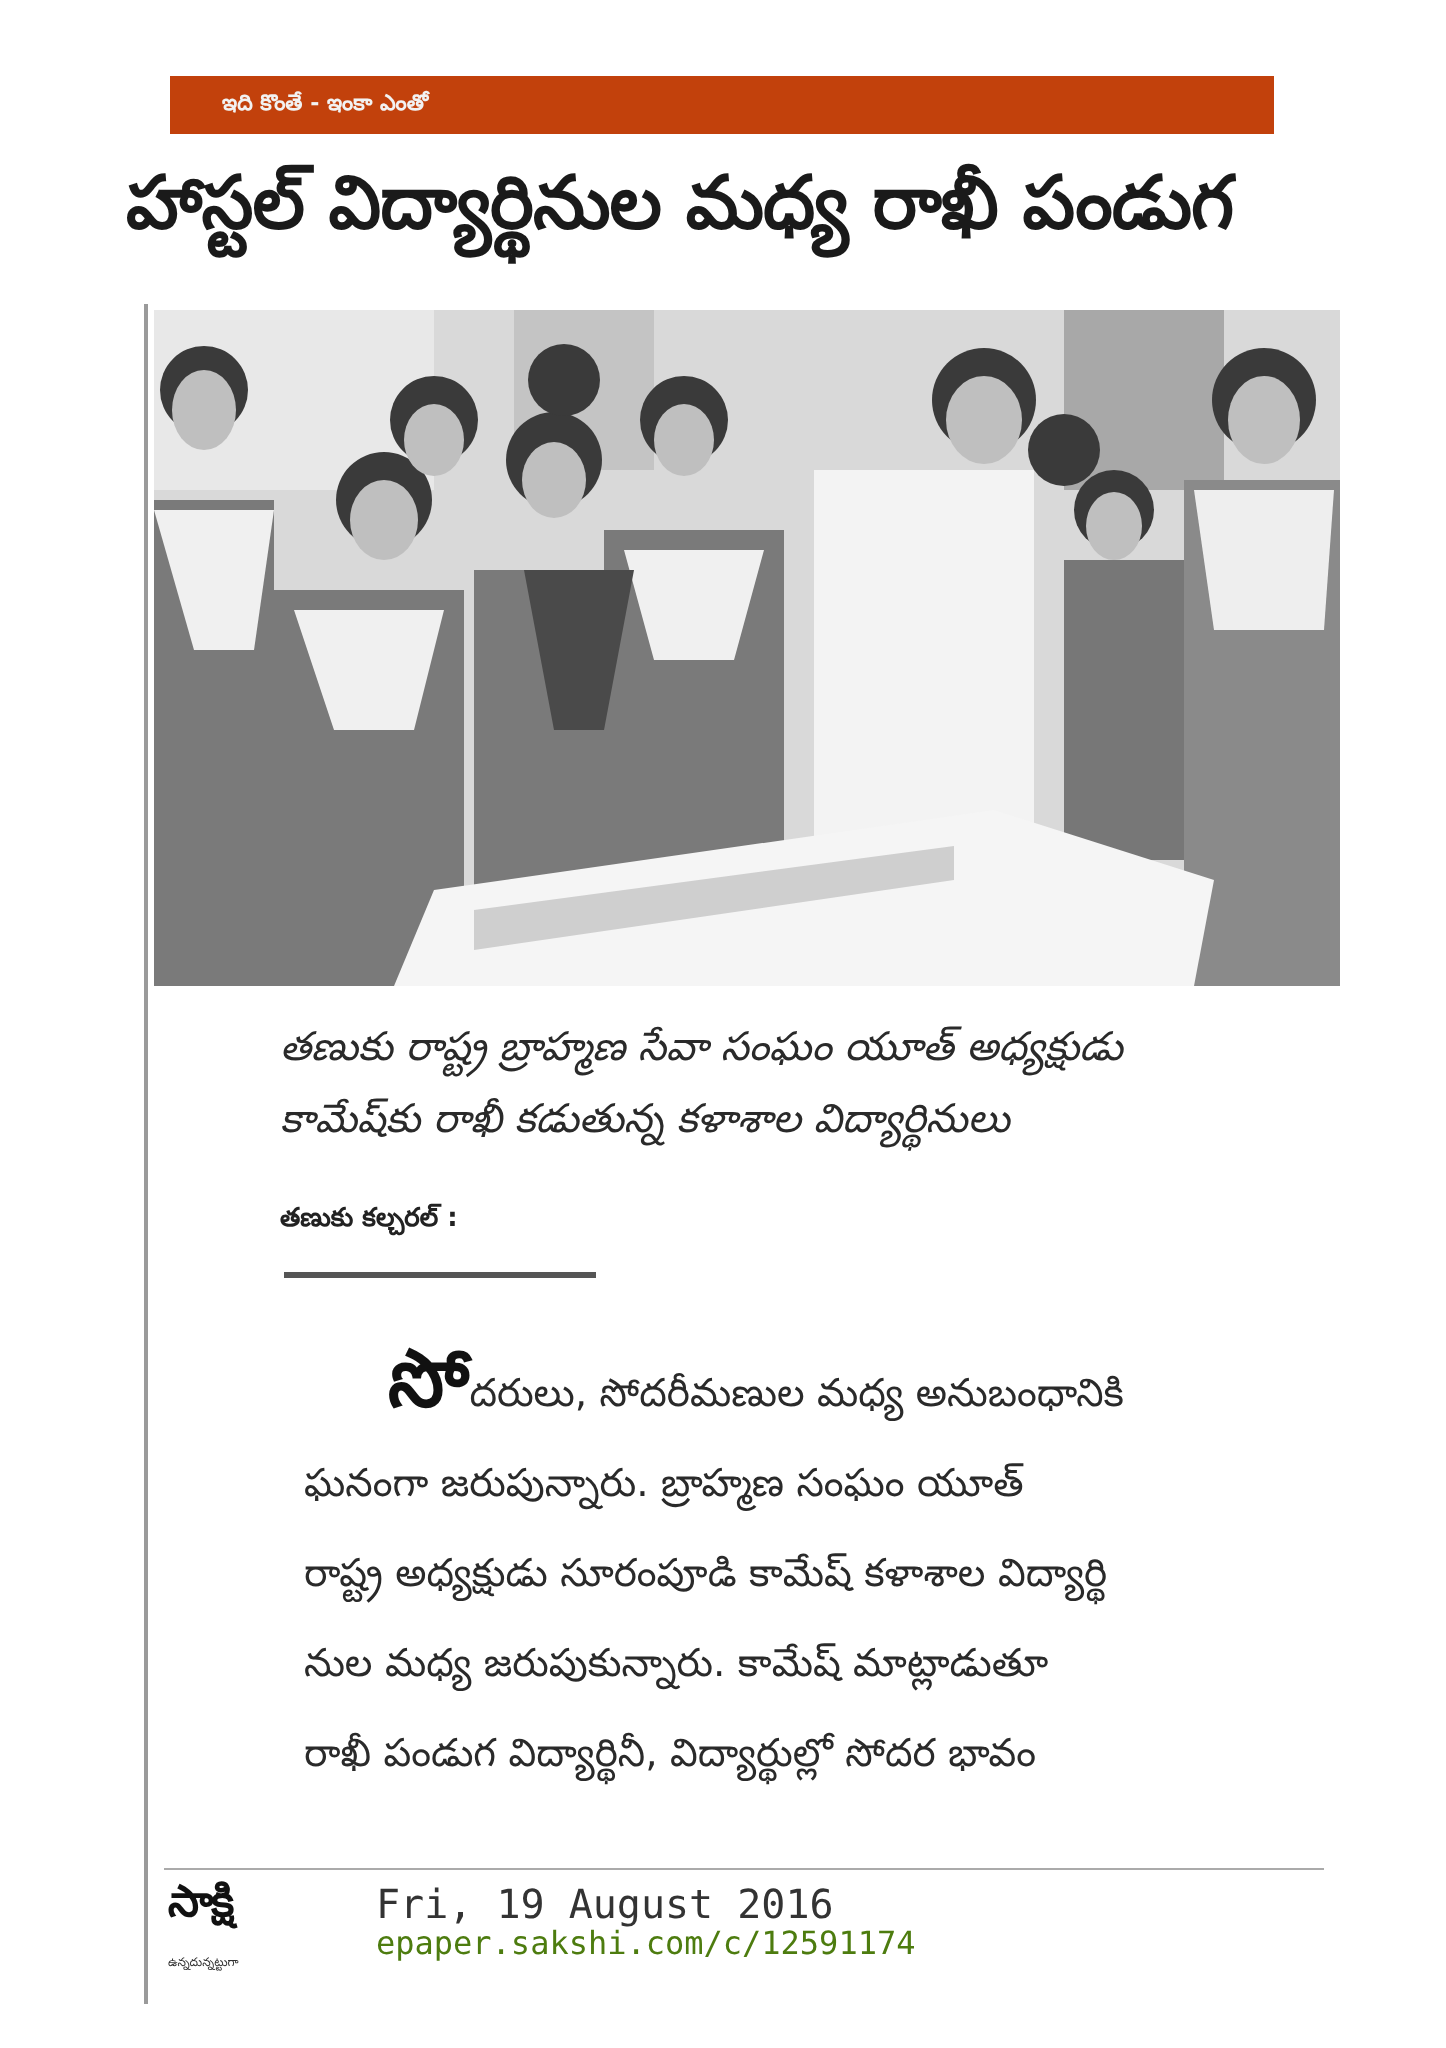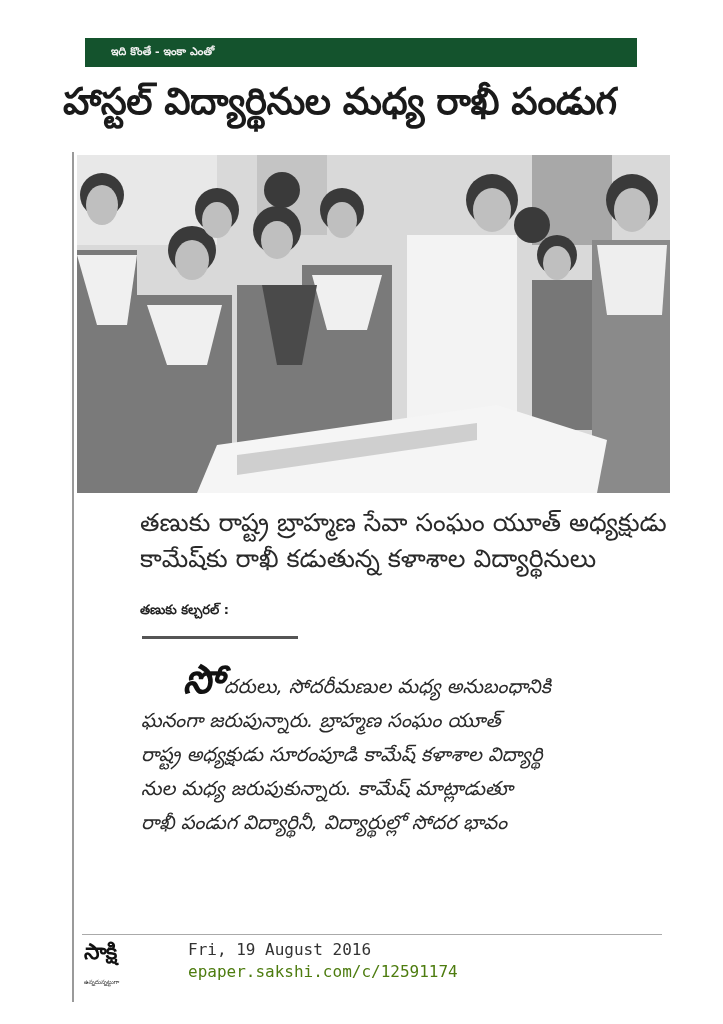--- a/index.html
+++ b/index.html
@@ -1,34 +1,34 @@
 <!DOCTYPE html>
 <html><head>
 <meta charset="utf-8">
 <style>
   html,body{margin:0;padding:0;background:#ffffff;}
   body{width:723px;height:1024px;position:relative;overflow:hidden;font-family:"DejaVu Sans",sans-serif;color:#1e1e1e;}
-  .banner{position:absolute;left:85px;top:38px;width:552px;height:29px;background:#14532d;}
+  .banner{position:absolute;left:85px;top:38px;width:552px;height:29px;background:#c2410c;}
   .banner span{position:absolute;left:26px;top:7px;font-size:11px;font-weight:bold;color:#f2f2f2;white-space:nowrap;}
   .headline{position:absolute;left:63px;top:72px;width:630px;font-size:37px;font-weight:bold;letter-spacing:-0.5px;color:#1a1a1a;white-space:nowrap;line-height:60px;}
   .vrule{position:absolute;left:72px;top:152px;width:2px;height:850px;background:#9a9a9a;}
   .photo{position:absolute;left:77px;top:155px;width:593px;height:338px;background:linear-gradient(180deg,#e6e6e6 0%,#cfcfcf 100%);overflow:hidden;}
   .photo svg{display:block;}
-  .caption{position:absolute;left:140px;top:505px;width:530px;font-size:25px;line-height:36px;color:#2a2a2a;}
+  .caption{position:absolute;left:140px;top:505px;width:530px;font-size:20px;line-height:36px;color:#2a2a2a;font-style:italic;}
   .dateline{position:absolute;left:140px;top:602px;font-size:13px;font-weight:bold;color:#222;}
   .dateline-rule{position:absolute;left:142px;top:636px;width:156px;height:3px;background:#555;}
   .body{position:absolute;left:140px;top:662px;width:520px;font-size:19.5px;line-height:33px;color:#2a2a2a;text-align:justify;}
   .dropcap{font-size:40px;font-weight:bold;color:#111;line-height:32px;}
-  .body p{margin:1px;font-style:italic;}
+  .body p{margin:12px;}
   .indent{display:inline-block;width:42px;}
   .hrule{position:absolute;left:82px;top:934px;width:580px;height:1px;background:#aaa;}
   .footer-logo{position:absolute;left:84px;top:943px;width:96px;height:42px;}
   .logo-main{position:absolute;left:0;top:-4px;font-size:22px;font-weight:bold;color:#111;white-space:nowrap;letter-spacing:-1px;}
   .logo-sub{position:absolute;left:0;top:35px;font-size:6px;color:#333;white-space:nowrap;}
-  .footer-date{position:absolute;left:188px;top:940px;font-family:"DejaVu Sans Mono",monospace;font-size:16px;color:#333;}
+  .footer-date{position:absolute;left:188px;top:940px;font-family:"DejaVu Sans Mono",monospace;font-size:20px;color:#333;}
   .footer-url{position:absolute;left:188px;top:962px;font-family:"DejaVu Sans Mono",monospace;font-size:16px;color:#4d7c0f;}
 </style>
 </head>
 <body>
 
 <div class="banner">
   <span>ఇది కొంతే - ఇంకా ఎంతో</span>
 </div>
 
 <div class="headline">హాస్టల్ విద్యార్థినుల మధ్య రాఖీ పండుగ</div>

